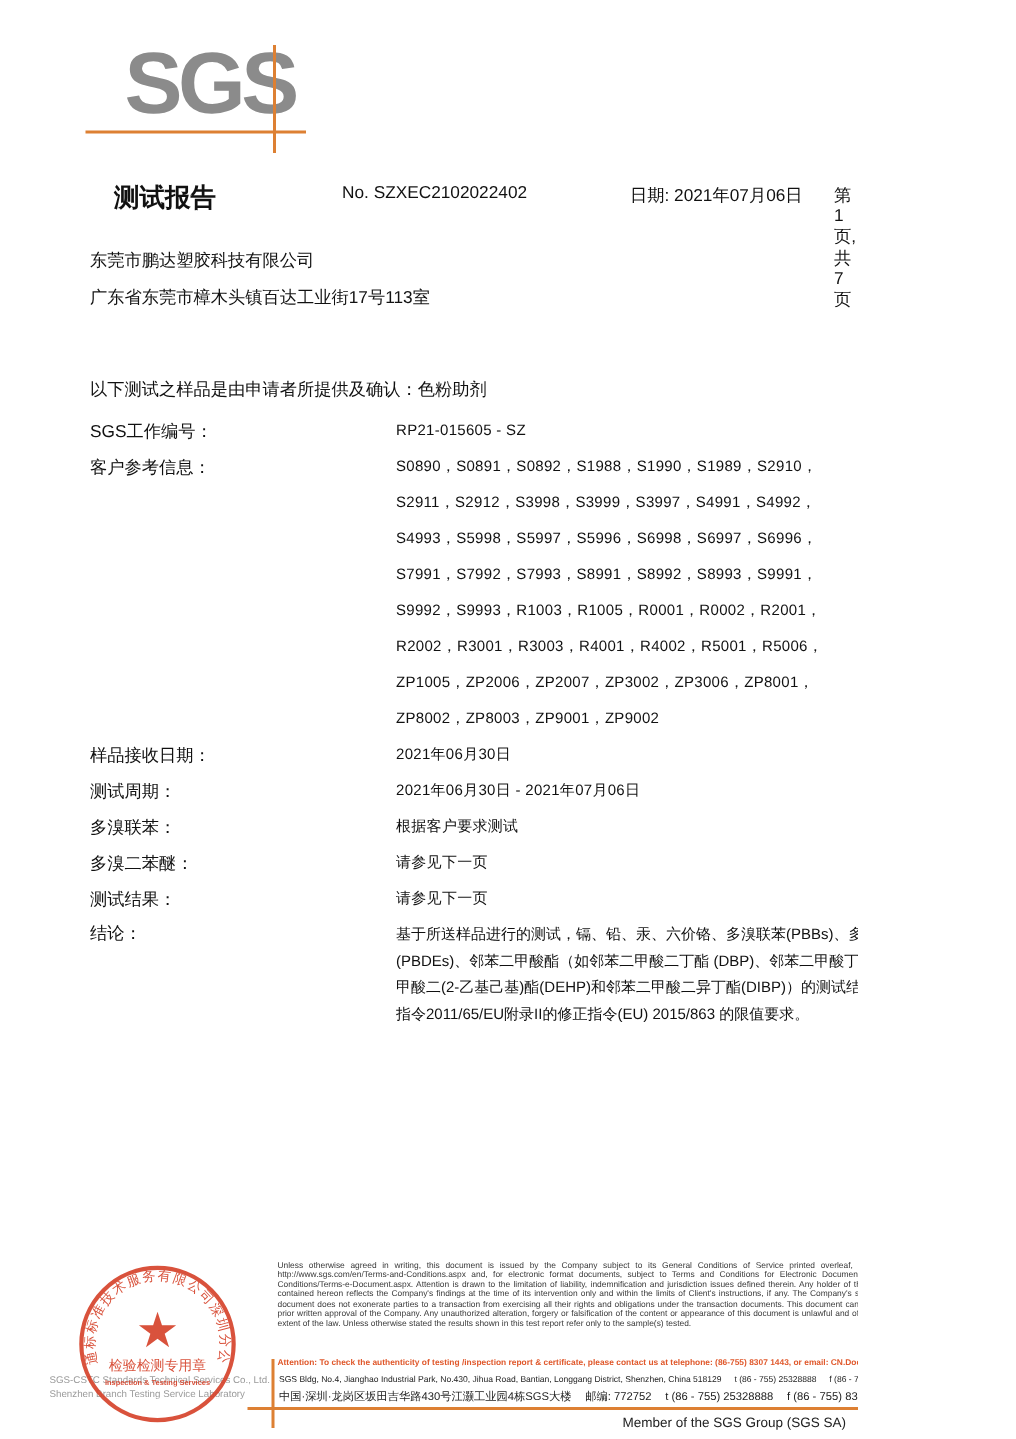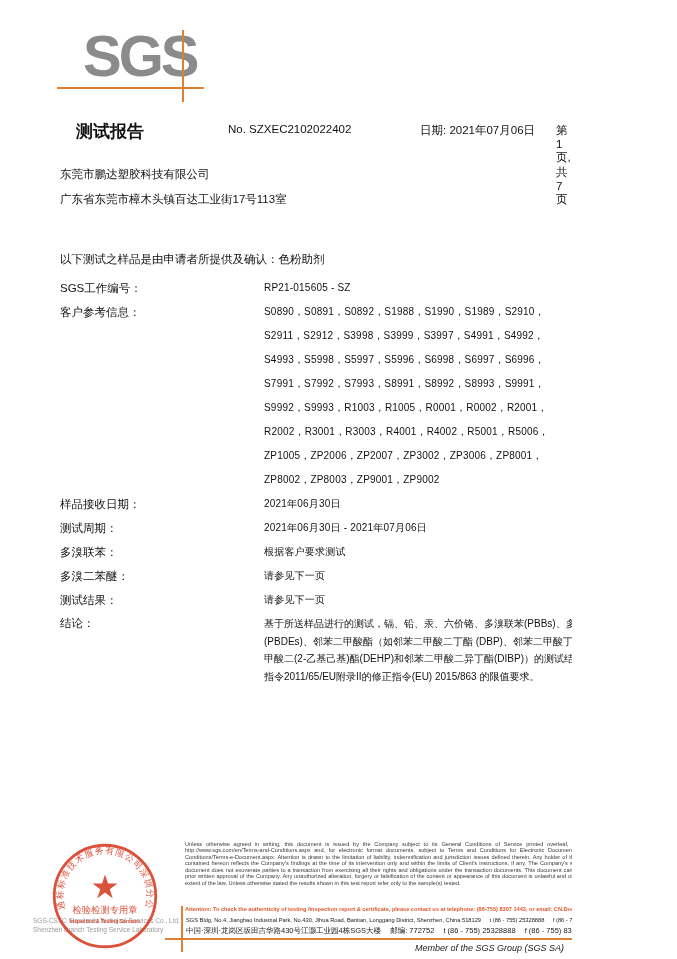--- a/index.html
+++ b/index.html
@@ -51,21 +51,21 @@
     font-size:5.7px; color:#222; white-space:nowrap;
   }
   .addr-en span { margin-right:7px; }
   .addr-cn {
     position:absolute; left:186px; top:926px; width:489px;
     font-size:7.5px; color:#222; white-space:nowrap;
   }
   .addr-cn span { margin-right:7px; }
   .footer-vline { position:absolute; left:181px; top:906px; width:2px; height:46px; background:#dd8033; }
   .footer-hline { position:absolute; left:165px; top:938px; width:512px; height:2px; background:#dd8033; }
-  .member { position:absolute; right:8px; top:943px; font-size:9px; color:#222;font-style:italic; }
+  .member { position:absolute; right:8px; top:943px; font-size:9px; color:#222; }
 
   
   .stamp { position:absolute; left:50px; top:842px; width:110px; height:108px; z-index:2; opacity:0.92; }
   .stamp-company {
     position:absolute; left:33px; top:917px; width:170px;
     font-size:6.5px; line-height:8.5px; color:#9b9b9b; z-index:1;
   }
 </style>
 </head>
 <body>

